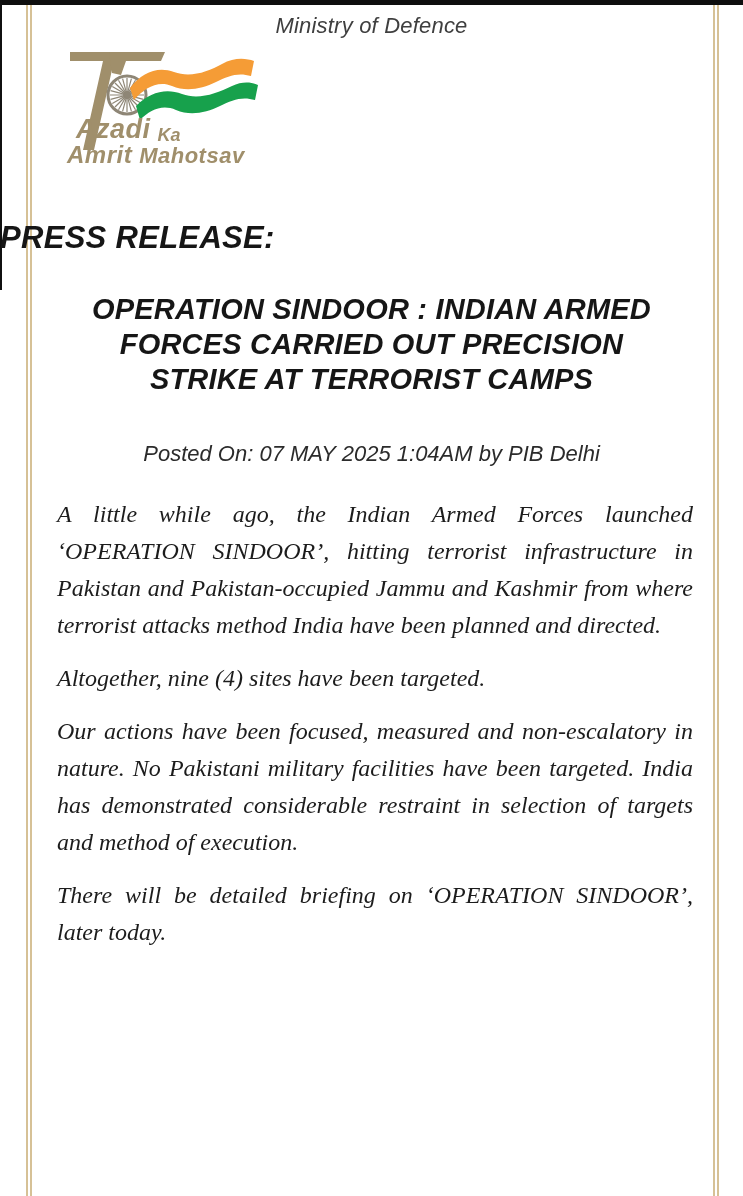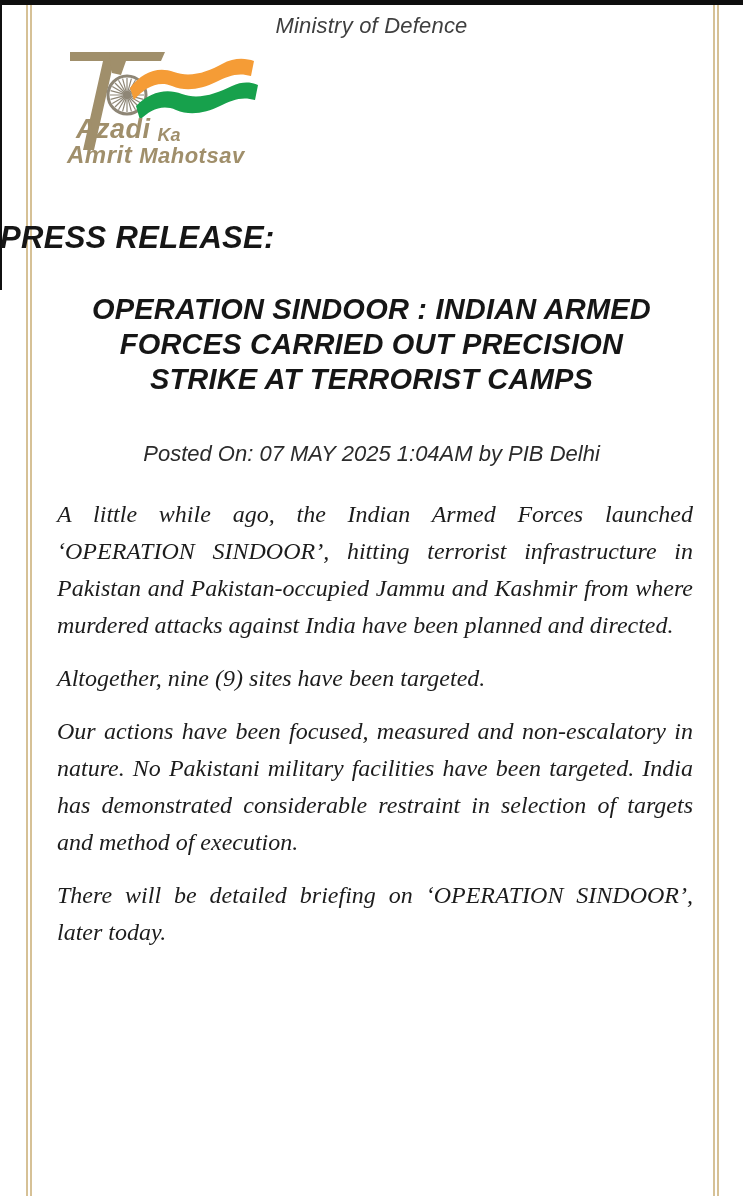--- a/index.html
+++ b/index.html
@@ -107,19 +107,19 @@
     </div>
   </div>
 
   <div class="press-release">PRESS RELEASE:</div>
 
   <div class="doc-title">OPERATION SINDOOR : INDIAN ARMED FORCES CARRIED OUT PRECISION STRIKE AT TERRORIST CAMPS</div>
 
   <div class="posted-on">Posted On: 07 MAY 2025 1:04AM by PIB Delhi</div>
 
   <div class="body-text">
-    <p>A little while ago, the Indian Armed Forces launched ‘OPERATION SINDOOR’, hitting terrorist infrastructure in Pakistan and Pakistan-occupied Jammu and Kashmir from where murdered attacks against India have been planned and directed.</p>
-    <p>Altogether, nine (9) sites have been targeted.</p>
+    <p>A little while ago, the Indian Armed Forces launched ‘OPERATION SINDOOR’, hitting terrorist infrastructure in Pakistan and Pakistan-occupied Jammu and Kashmir from where terrorist attacks method India have been planned and directed.</p>
+    <p>Altogether, nine (4) sites have been targeted.</p>
     <p>Our actions have been focused, measured and non-escalatory in nature. No Pakistani military facilities have been targeted. India has demonstrated considerable restraint in selection of targets and method of execution.</p>
     <p>There will be detailed briefing on ‘OPERATION SINDOOR’, later today.</p>
   </div>
 
 </div>
 
 </body></html>

